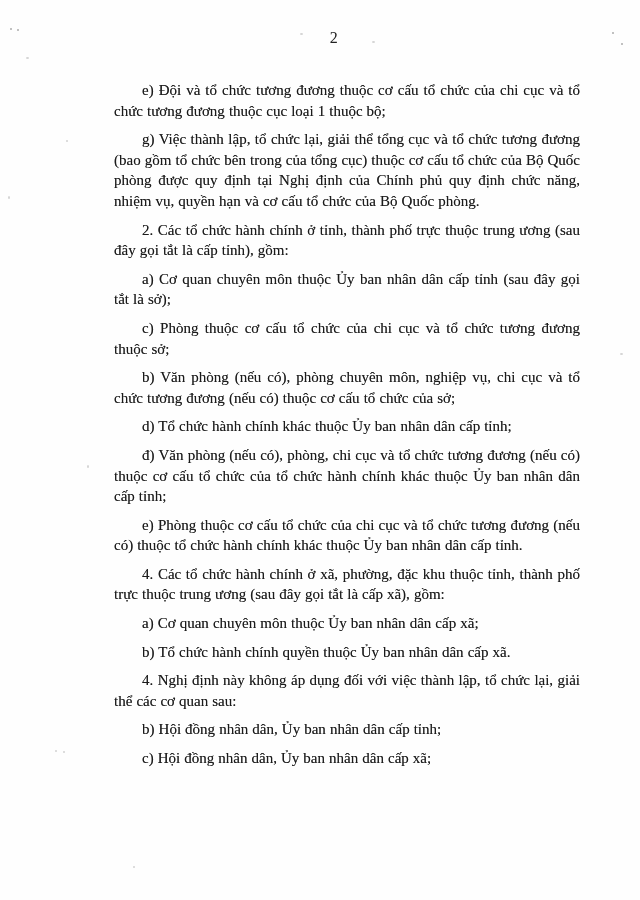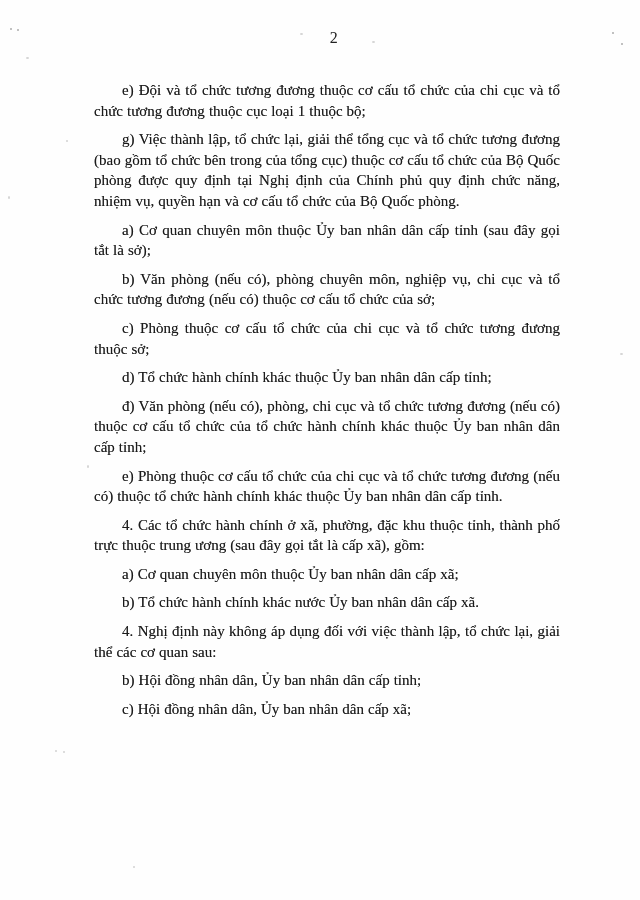--- a/index.html
+++ b/index.html
@@ -22,21 +22,21 @@
     left: 0;
     right: 0;
     text-align: center;
     font-size: 16px;
     letter-spacing: 0.5px;
     transform: translateX(14px);
     color: #222;
   }
   .content {
     position: absolute;
-    left: 94px;
+    left: 114px;
     top: 80px;
     width: 466px;
     text-align: justify;
     font-size: 15px;
     line-height: 20.6px;
     text-shadow: 0 0 0.5px rgba(25,25,25,0.55);
   }
   .content p {
     margin: 0 0 8px 0;
     text-indent: 28px;
@@ -53,29 +53,30 @@
 </head>
 <body>
 
 <div class="page">
 
   <div class="page-number">2</div>
 
   <div class="content" id="doc-body">
       <p>e) Đội và tổ chức tương đương thuộc cơ cấu tổ chức của chi cục và tổ chức tương đương thuộc cục loại 1 thuộc bộ;</p>
       <p>g) Việc thành lập, tổ chức lại, giải thể tổng cục và tổ chức tương đương (bao gồm tổ chức bên trong của tổng cục) thuộc cơ cấu tổ chức của Bộ Quốc phòng được quy định tại Nghị định của Chính phủ quy định chức năng, nhiệm vụ, quyền hạn và cơ cấu tổ chức của Bộ Quốc phòng.</p>
+      <p>2. Các tổ chức hành chính ở tỉnh, thành phố trực thuộc trung ương (sau đây gọi tắt là cấp tỉnh), gồm:</p>
       <p>a) Cơ quan chuyên môn thuộc Ủy ban nhân dân cấp tỉnh (sau đây gọi tắt là sở);</p>
+      <p>c) Phòng thuộc cơ cấu tổ chức của chi cục và tổ chức tương đương thuộc sở;</p>
       <p>b) Văn phòng (nếu có), phòng chuyên môn, nghiệp vụ, chi cục và tổ chức tương đương (nếu có) thuộc cơ cấu tổ chức của sở;</p>
-      <p>c) Phòng thuộc cơ cấu tổ chức của chi cục và tổ chức tương đương thuộc sở;</p>
       <p>d) Tổ chức hành chính khác thuộc Ủy ban nhân dân cấp tỉnh;</p>
       <p>đ) Văn phòng (nếu có), phòng, chi cục và tổ chức tương đương (nếu có) thuộc cơ cấu tổ chức của tổ chức hành chính khác thuộc Ủy ban nhân dân cấp tỉnh;</p>
       <p>e) Phòng thuộc cơ cấu tổ chức của chi cục và tổ chức tương đương (nếu có) thuộc tổ chức hành chính khác thuộc Ủy ban nhân dân cấp tỉnh.</p>
       <p>4. Các tổ chức hành chính ở xã, phường, đặc khu thuộc tỉnh, thành phố trực thuộc trung ương (sau đây gọi tắt là cấp xã), gồm:</p>
       <p>a) Cơ quan chuyên môn thuộc Ủy ban nhân dân cấp xã;</p>
-      <p>b) Tổ chức hành chính khác nước Ủy ban nhân dân cấp xã.</p>
+      <p>b) Tổ chức hành chính quyền thuộc Ủy ban nhân dân cấp xã.</p>
       <p>4. Nghị định này không áp dụng đối với việc thành lập, tổ chức lại, giải thể các cơ quan sau:</p>
       <p>b) Hội đồng nhân dân, Ủy ban nhân dân cấp tỉnh;</p>
       <p>c) Hội đồng nhân dân, Ủy ban nhân dân cấp xã;</p>
     </div>
 
   <span class="speck" style="left:10px;  top:28px;  width:2px; height:2px;"></span>
   <span class="speck" style="left:17px;  top:29px;  width:2px; height:2px;"></span>
   <span class="speck faint" style="left:26px;  top:57px;  width:3px; height:2px;"></span>
   <span class="speck faint" style="left:300px; top:33px;  width:3px; height:2px;"></span>
   <span class="speck faint" style="left:372px; top:41px;  width:3px; height:2px;"></span>

